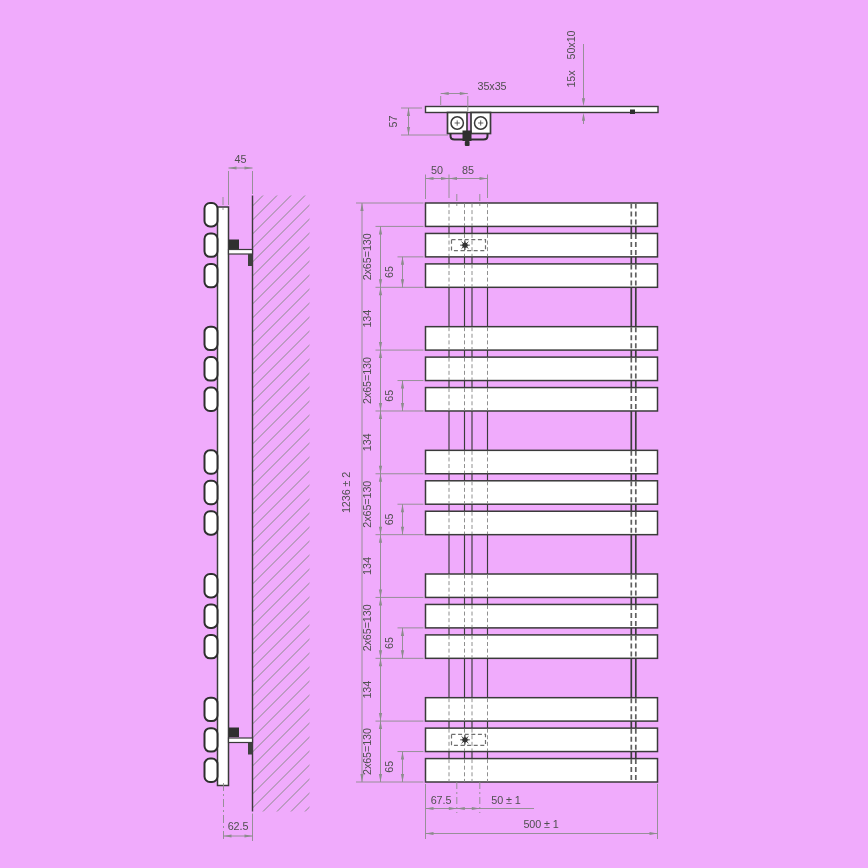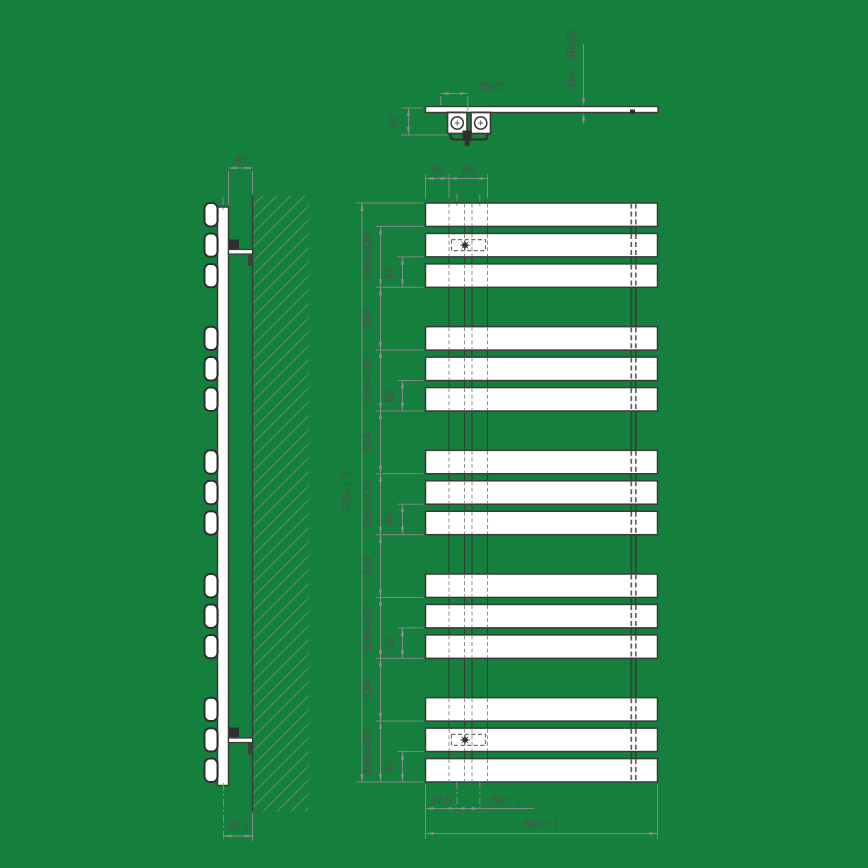--- a/index.html
+++ b/index.html
@@ -1,16 +1,16 @@
 <!DOCTYPE html>
 <html><head>
 <meta charset="utf-8">
 <style>
   html,body{margin:0;padding:0;background:#ffffff;}
-  .page{width:868px;height:868px;background:#15803d;overflow:hidden;position:relative;}
+  .page{width:868px;height:868px;background:#f0abfc;overflow:hidden;position:relative;}
   .dim-text{
     font-family:"Liberation Sans","DejaVu Sans",sans-serif;
     font-size:10.8px;
     fill:#4f4f4f;
     letter-spacing:-0.1px;
   }
 </style>
 </head>
 <body>
 

